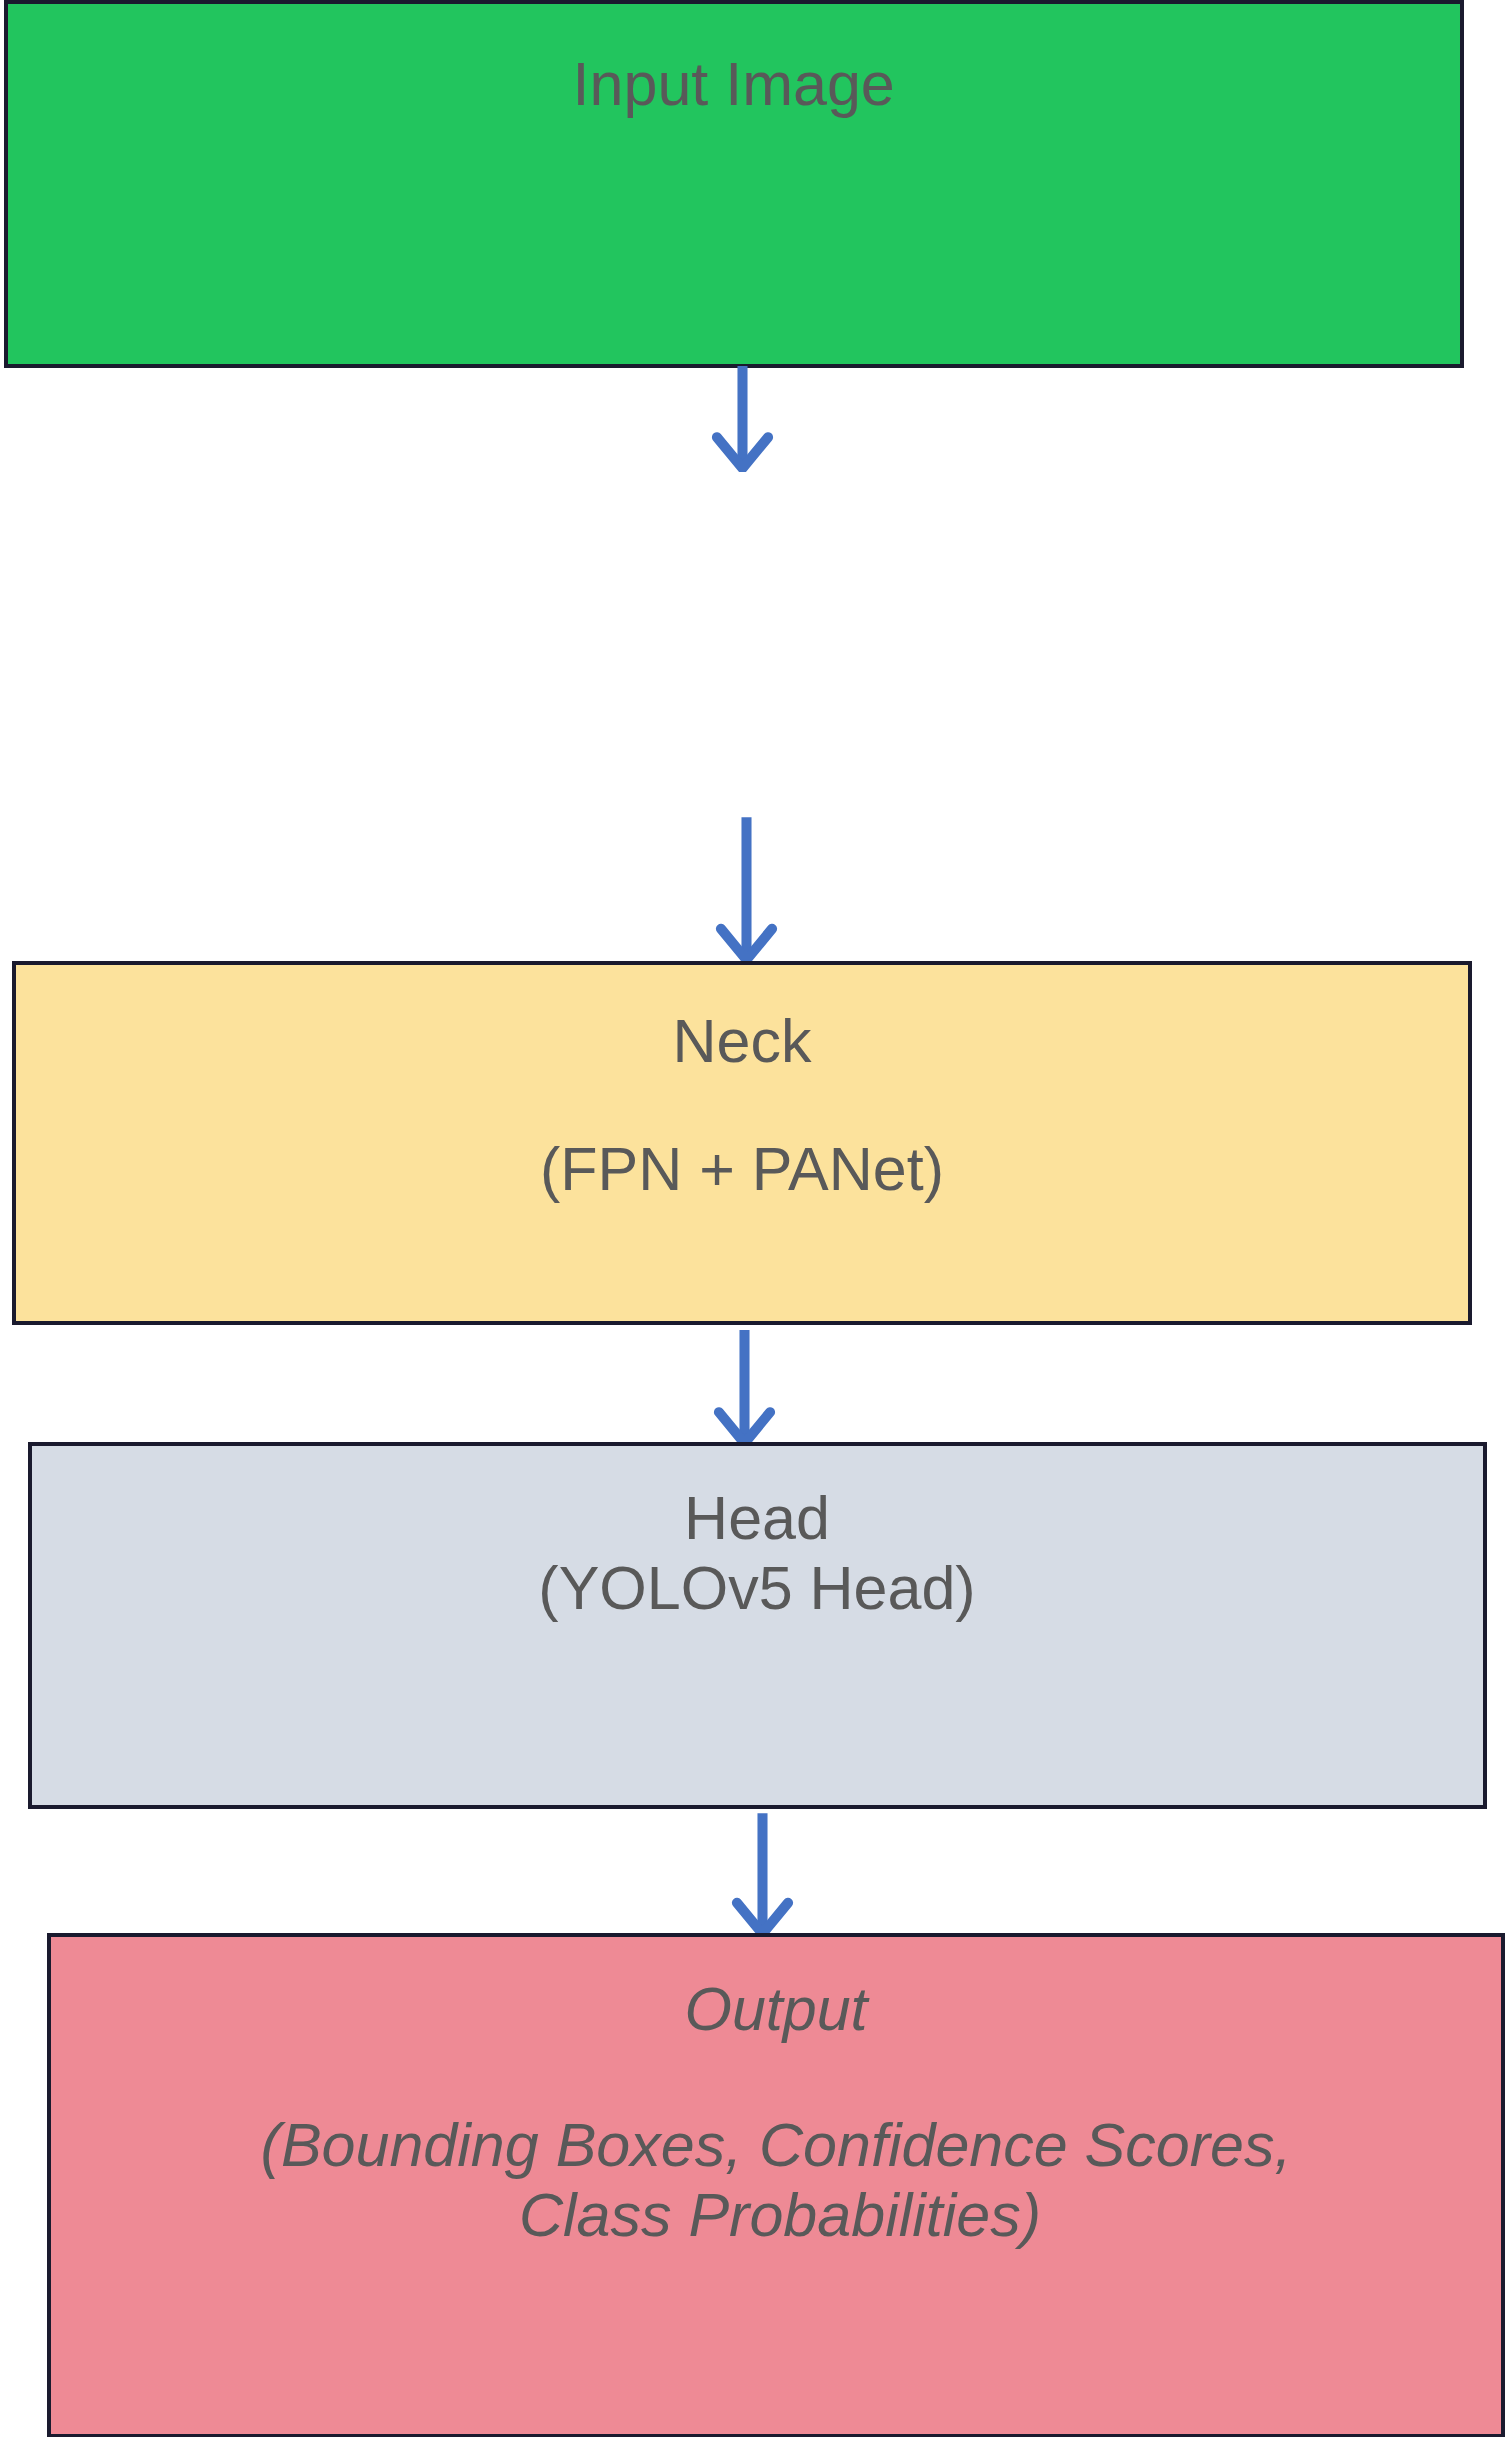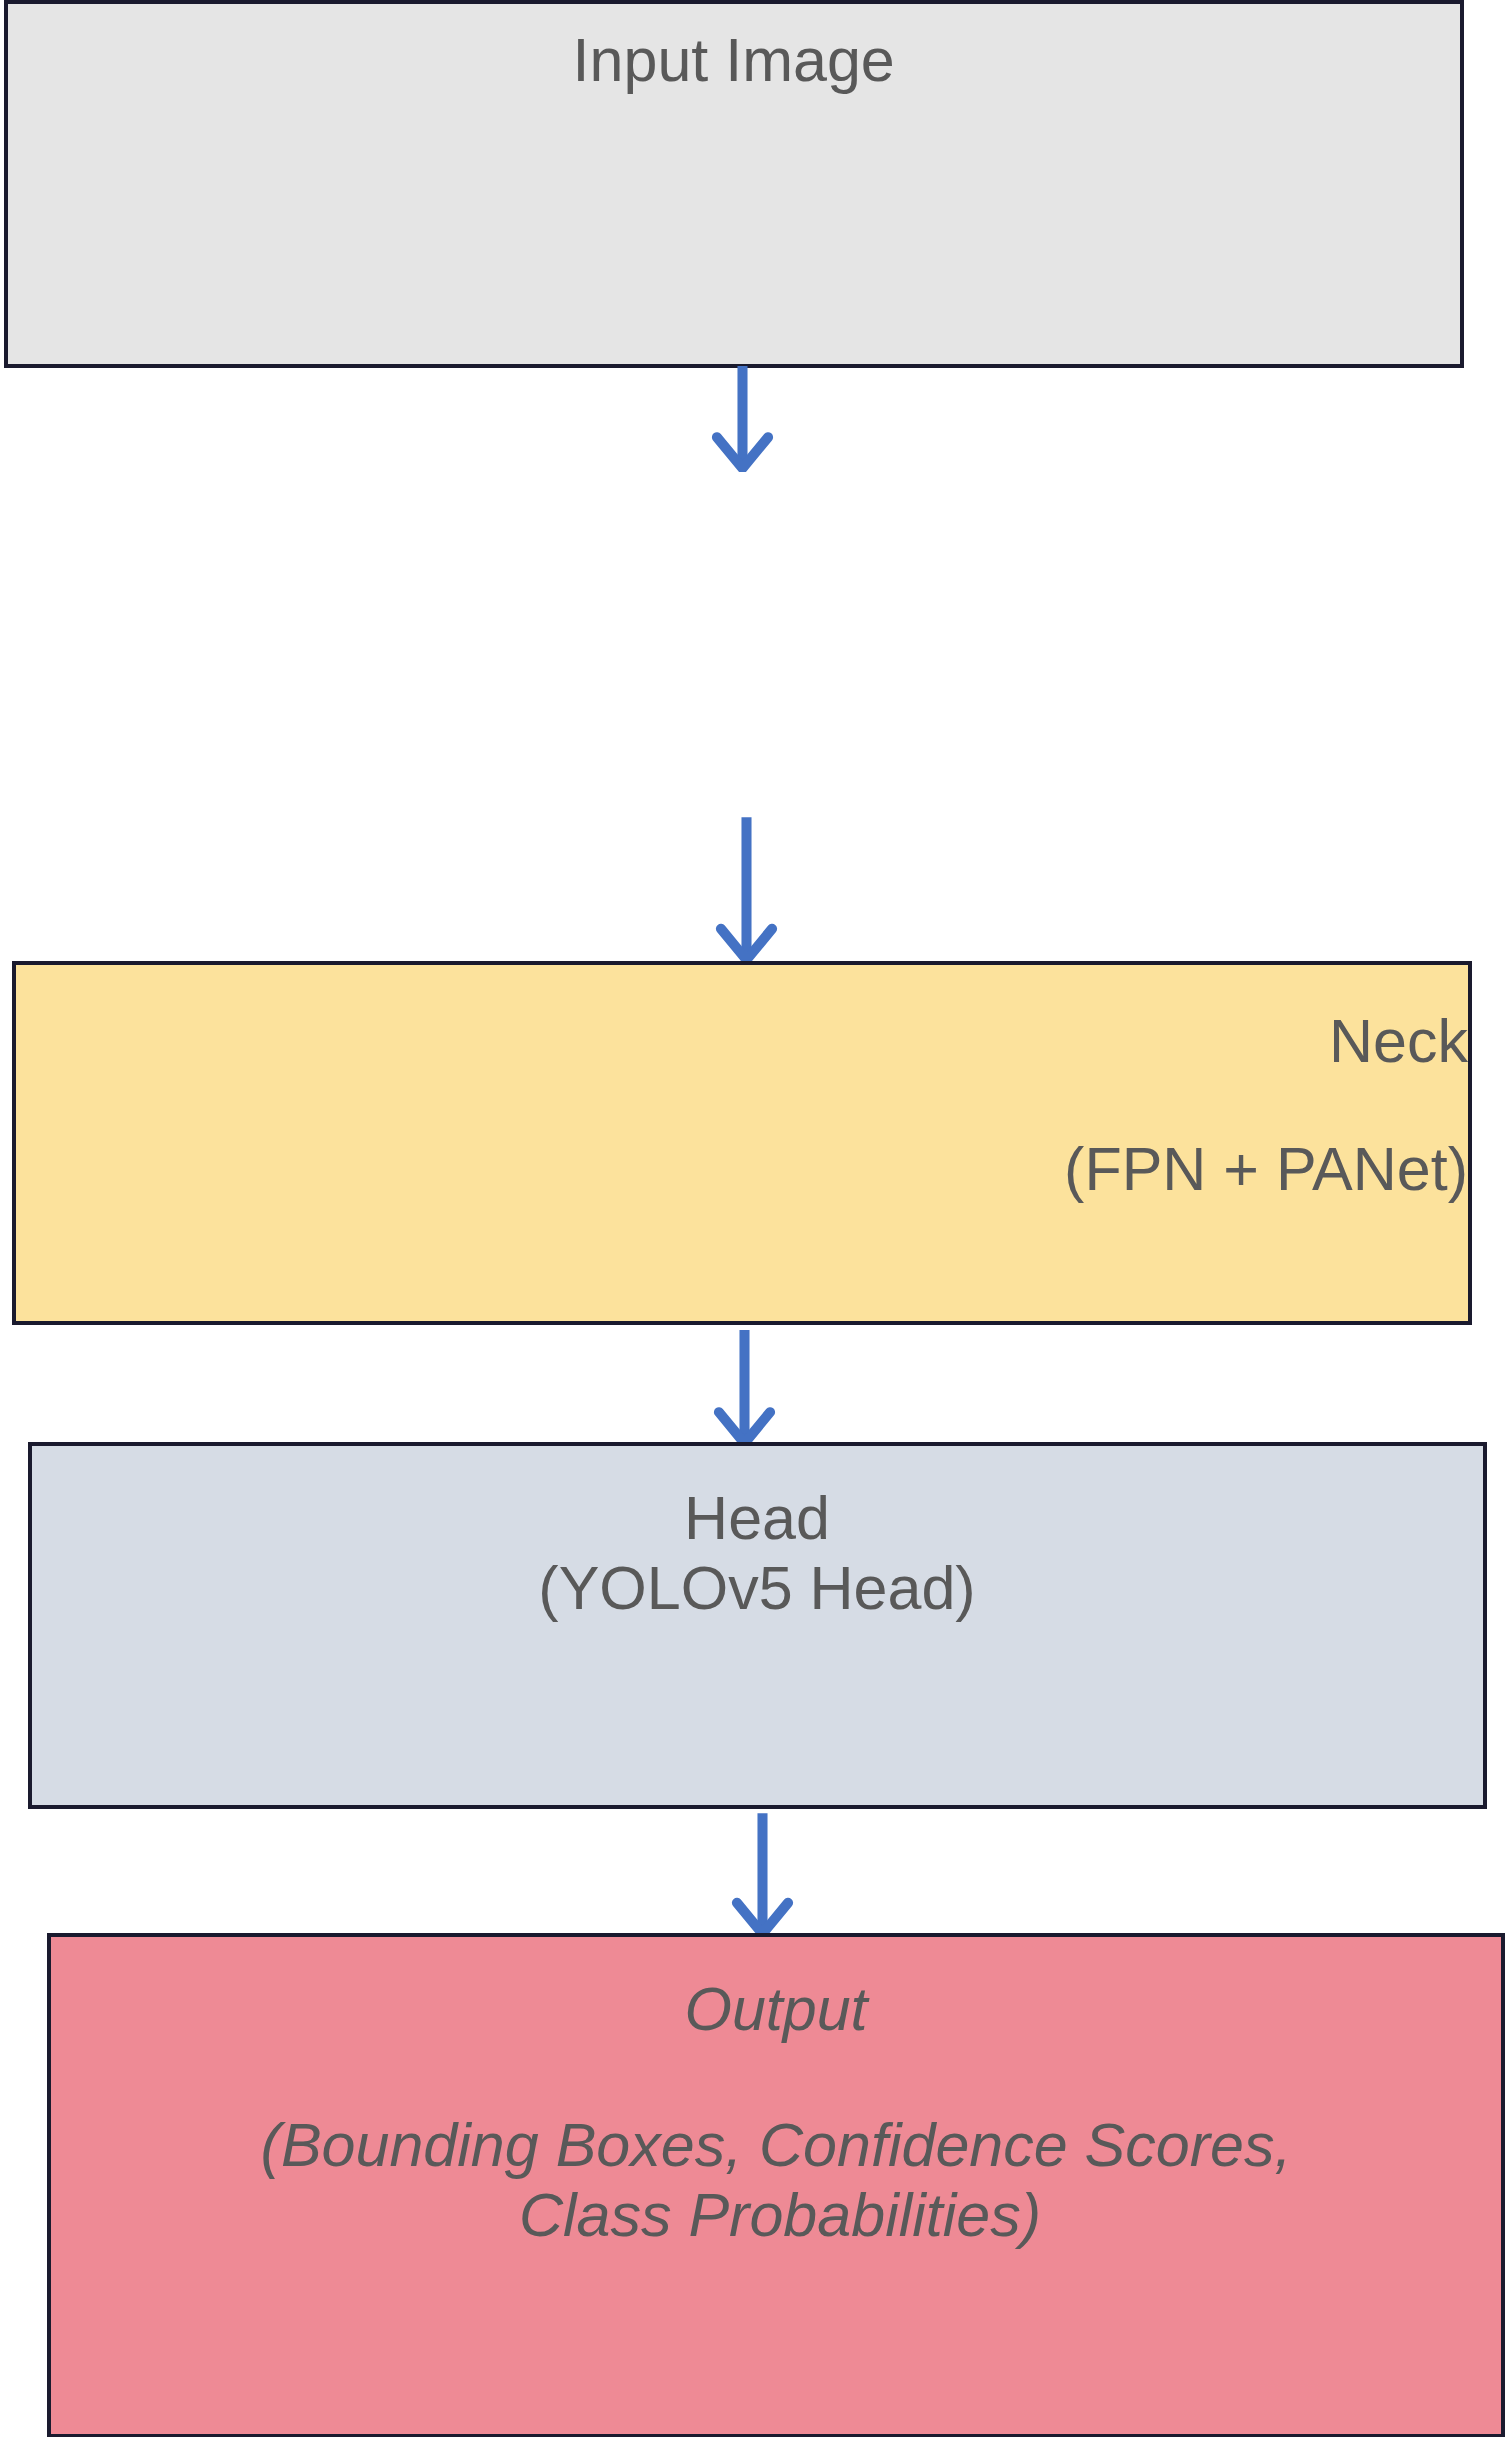--- a/index.html
+++ b/index.html
@@ -44,22 +44,22 @@
     white-space: nowrap;
     color: #595959;
   }
 
   
   #node-input {
     left: 3.7px;
     top: 0px;
     width: 1460px;
     height: 368px;
-    background: #e5e5e5;
-    padding-top: 24px;
+    background: #22c55e;
+    padding-top: 48px;
   }
   #node-input .line { font-size: 61px; }
 
   
   #node-backbone {
     left: 9.2px;
     top: 468px;
     width: 1459px;
     height: 350px;
     background: #a9d18e;
@@ -69,21 +69,20 @@
   #node-backbone .line.l2 { margin-top: 16.5px; }
 
   
   #node-neck {
     left: 12px;
     top: 961px;
     width: 1460px;
     height: 364px;
     background: #fce29c;
     padding-top: 44px;
-    text-align: right;
   }
   #node-neck .line { font-size: 61px; }
   #node-neck .line.l2 { margin-top: 64px; }
 
   
   #node-head {
     left: 27.5px;
     top: 1442px;
     width: 1459px;
     height: 367px;

